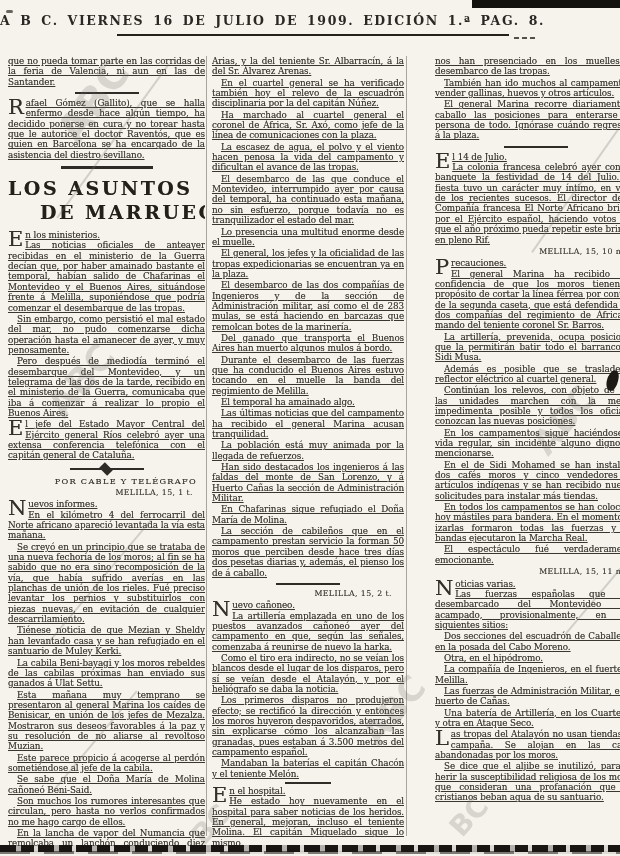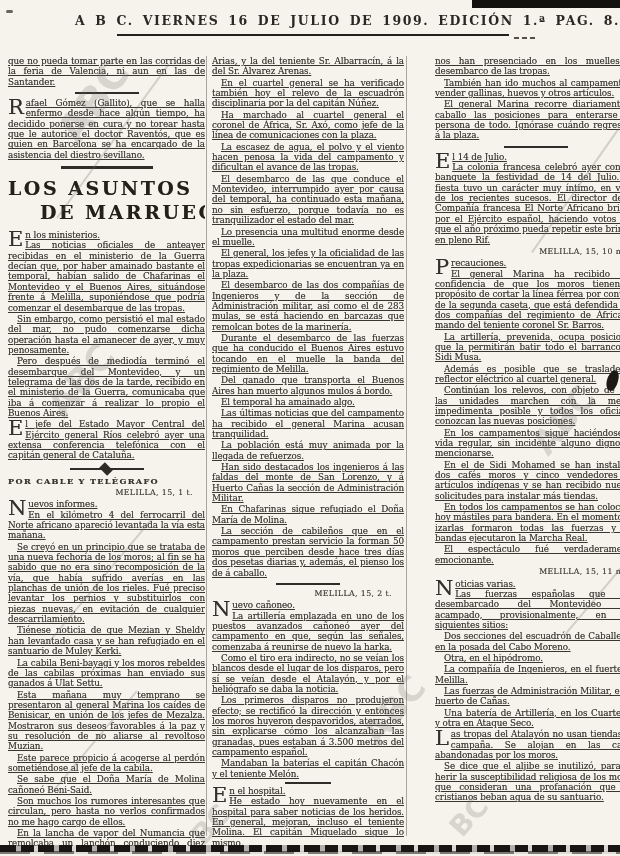--- a/index.html
+++ b/index.html
@@ -5,21 +5,21 @@
   html,body{margin:0;padding:0;}
   body{
     width:620px;height:856px;position:relative;overflow:hidden;
     background:#f5f3ec;
     font-family:"DejaVu Serif", serif;
   }
   #page{position:absolute;inset:0;}
 
   
   .masthead{
-    position:absolute;top:13px;left:0;width:620px;text-align:right;
+    position:absolute;top:13px;left:0;width:620px;text-align:left;
     font-size:12.5px;font-weight:bold;color:#2b2823;
     letter-spacing:1.6px;word-spacing:3px;white-space:nowrap;
   }
   .masthead-underline{
     position:absolute;top:34px;left:117px;width:392px;height:2px;
     background:#24211d;
   }
   .masthead-dashes{
     position:absolute;top:37px;left:514px;width:22px;height:2px;
     background:repeating-linear-gradient(90deg,#55504a 0 5px,transparent 5px 8px);
@@ -59,22 +59,22 @@
   .rule.thick{width:92px;height:3px;margin:6px auto 5px auto;}
   .rule.tiny{width:46px;margin:3px auto 2px auto;}
   .rule.fancy{position:relative;width:74px;height:8px;background:none;margin:4px auto 2px auto;}
   .rule.fancy::before{content:"";position:absolute;top:3px;left:0;width:74px;height:2px;background:#2f2b26;}
   .rule.fancy::after{
     content:"";position:absolute;top:0;left:32px;width:8px;height:8px;
     background:#2f2b26;transform:rotate(45deg) scaleX(1.4);
   }
 
   .wire-label{
-    text-align:left;font-size:8.2px;font-weight:bold;letter-spacing:1.3px;
-    margin:3px 16px 1px 0;color:#38342e;text-indent:0;
+    text-align:right;font-size:8.2px;font-weight:normal;letter-spacing:1.3px;
+    margin:3px 8px 1px 0;color:#38342e;text-indent:0;
   }
   .dateline{
     text-align:right;font-size:7.8px;letter-spacing:.4px;
     padding-right:12px;margin:2px 0 1px 0;color:#45413a;text-indent:0;
   }
 
   
   .wm{
     position:absolute;color:rgba(112,110,106,.22);
     font-family:"DejaVu Sans", sans-serif;font-weight:bold;
@@ -136,22 +136,22 @@
     </div>
   <div class="col col-middle">
       <p class="para noindent">Arias, y la del teniente Sr. Albarracín, á la del Sr. Álvarez Arenas.</p>
       <p class="para">En el cuartel general se ha verificado también hoy el relevo de la escuadrón disciplinaria por la del capitán Núñez.</p>
       <p class="para">Ha marchado al cuartel general el coronel de África, Sr. Axó, como jefe de la línea de comunicaciones con la plaza.</p>
       <p class="para">La escasez de agua, el polvo y el viento hacen penosa la vida del campamento y dificultan el avance de las tropas.</p>
       <p class="para">El desembarco de las que conduce el Montevideo, interrumpido ayer por causa del temporal, ha continuado esta mañana, no sin esfuerzo, porque todavía no es tranquilizador el estado del mar.</p>
       <p class="para">Lo presencia una multitud enorme desde el muelle.</p>
       <p class="para">El general, los jefes y la oficialidad de las tropas expedicionarias se encuentran ya en la plaza.</p>
       <p class="para">El desembarco de las dos compañías de Ingenieros y de la sección de Administración militar, así como el de 283 mulas, se está haciendo en barcazas que remolcan botes de la marinería.</p>
+      <p class="para">Del ganado que transporta el Buenos Aires han muerto algunos mulos á bordo.</p>
       <p class="para">Durante el desembarco de las fuerzas que ha conducido el Buenos Aires estuvo tocando en el muelle la banda del regimiento de Melilla.</p>
-      <p class="para">Del ganado que transporta el Buenos Aires han muerto algunos mulos á bordo.</p>
       <p class="para">El temporal ha amainado algo.</p>
       <p class="para">Las últimas noticias que del campamento ha recibido el general Marina acusan tranquilidad.</p>
       <p class="para">La población está muy animada por la llegada de refuerzos.</p>
       <p class="para">Han sido destacados los ingenieros á las faldas del monte de San Lorenzo, y á Huerto Cañas la sección de Administración Militar.</p>
       <p class="para">En Chafarinas sigue refugiado el Doña María de Molina.</p>
       <p class="para">La sección de cabileños que en el campamento prestan servicio la forman 50 moros que perciben desde hace tres días dos pesetas diarias y, además, el pienso los de á caballo.</p>
       <div class="rule short"></div>
       <div class="dateline">MELILLA, 15, 2 t.</div>
       <p class="para drop"><span class="dropcap">N</span>uevo cañoneo.<br>La artillería emplazada en uno de los puestos avanzados cañoneó ayer del campamento en que, según las señales, comenzaba á reunirse de nuevo la harka.</p>
       <p class="para">Como el tiro era indirecto, no se veían los blancos desde el lugar de los disparos, pero sí se veían desde el Atalayón, y por el heliógrafo se daba la noticia.</p>

